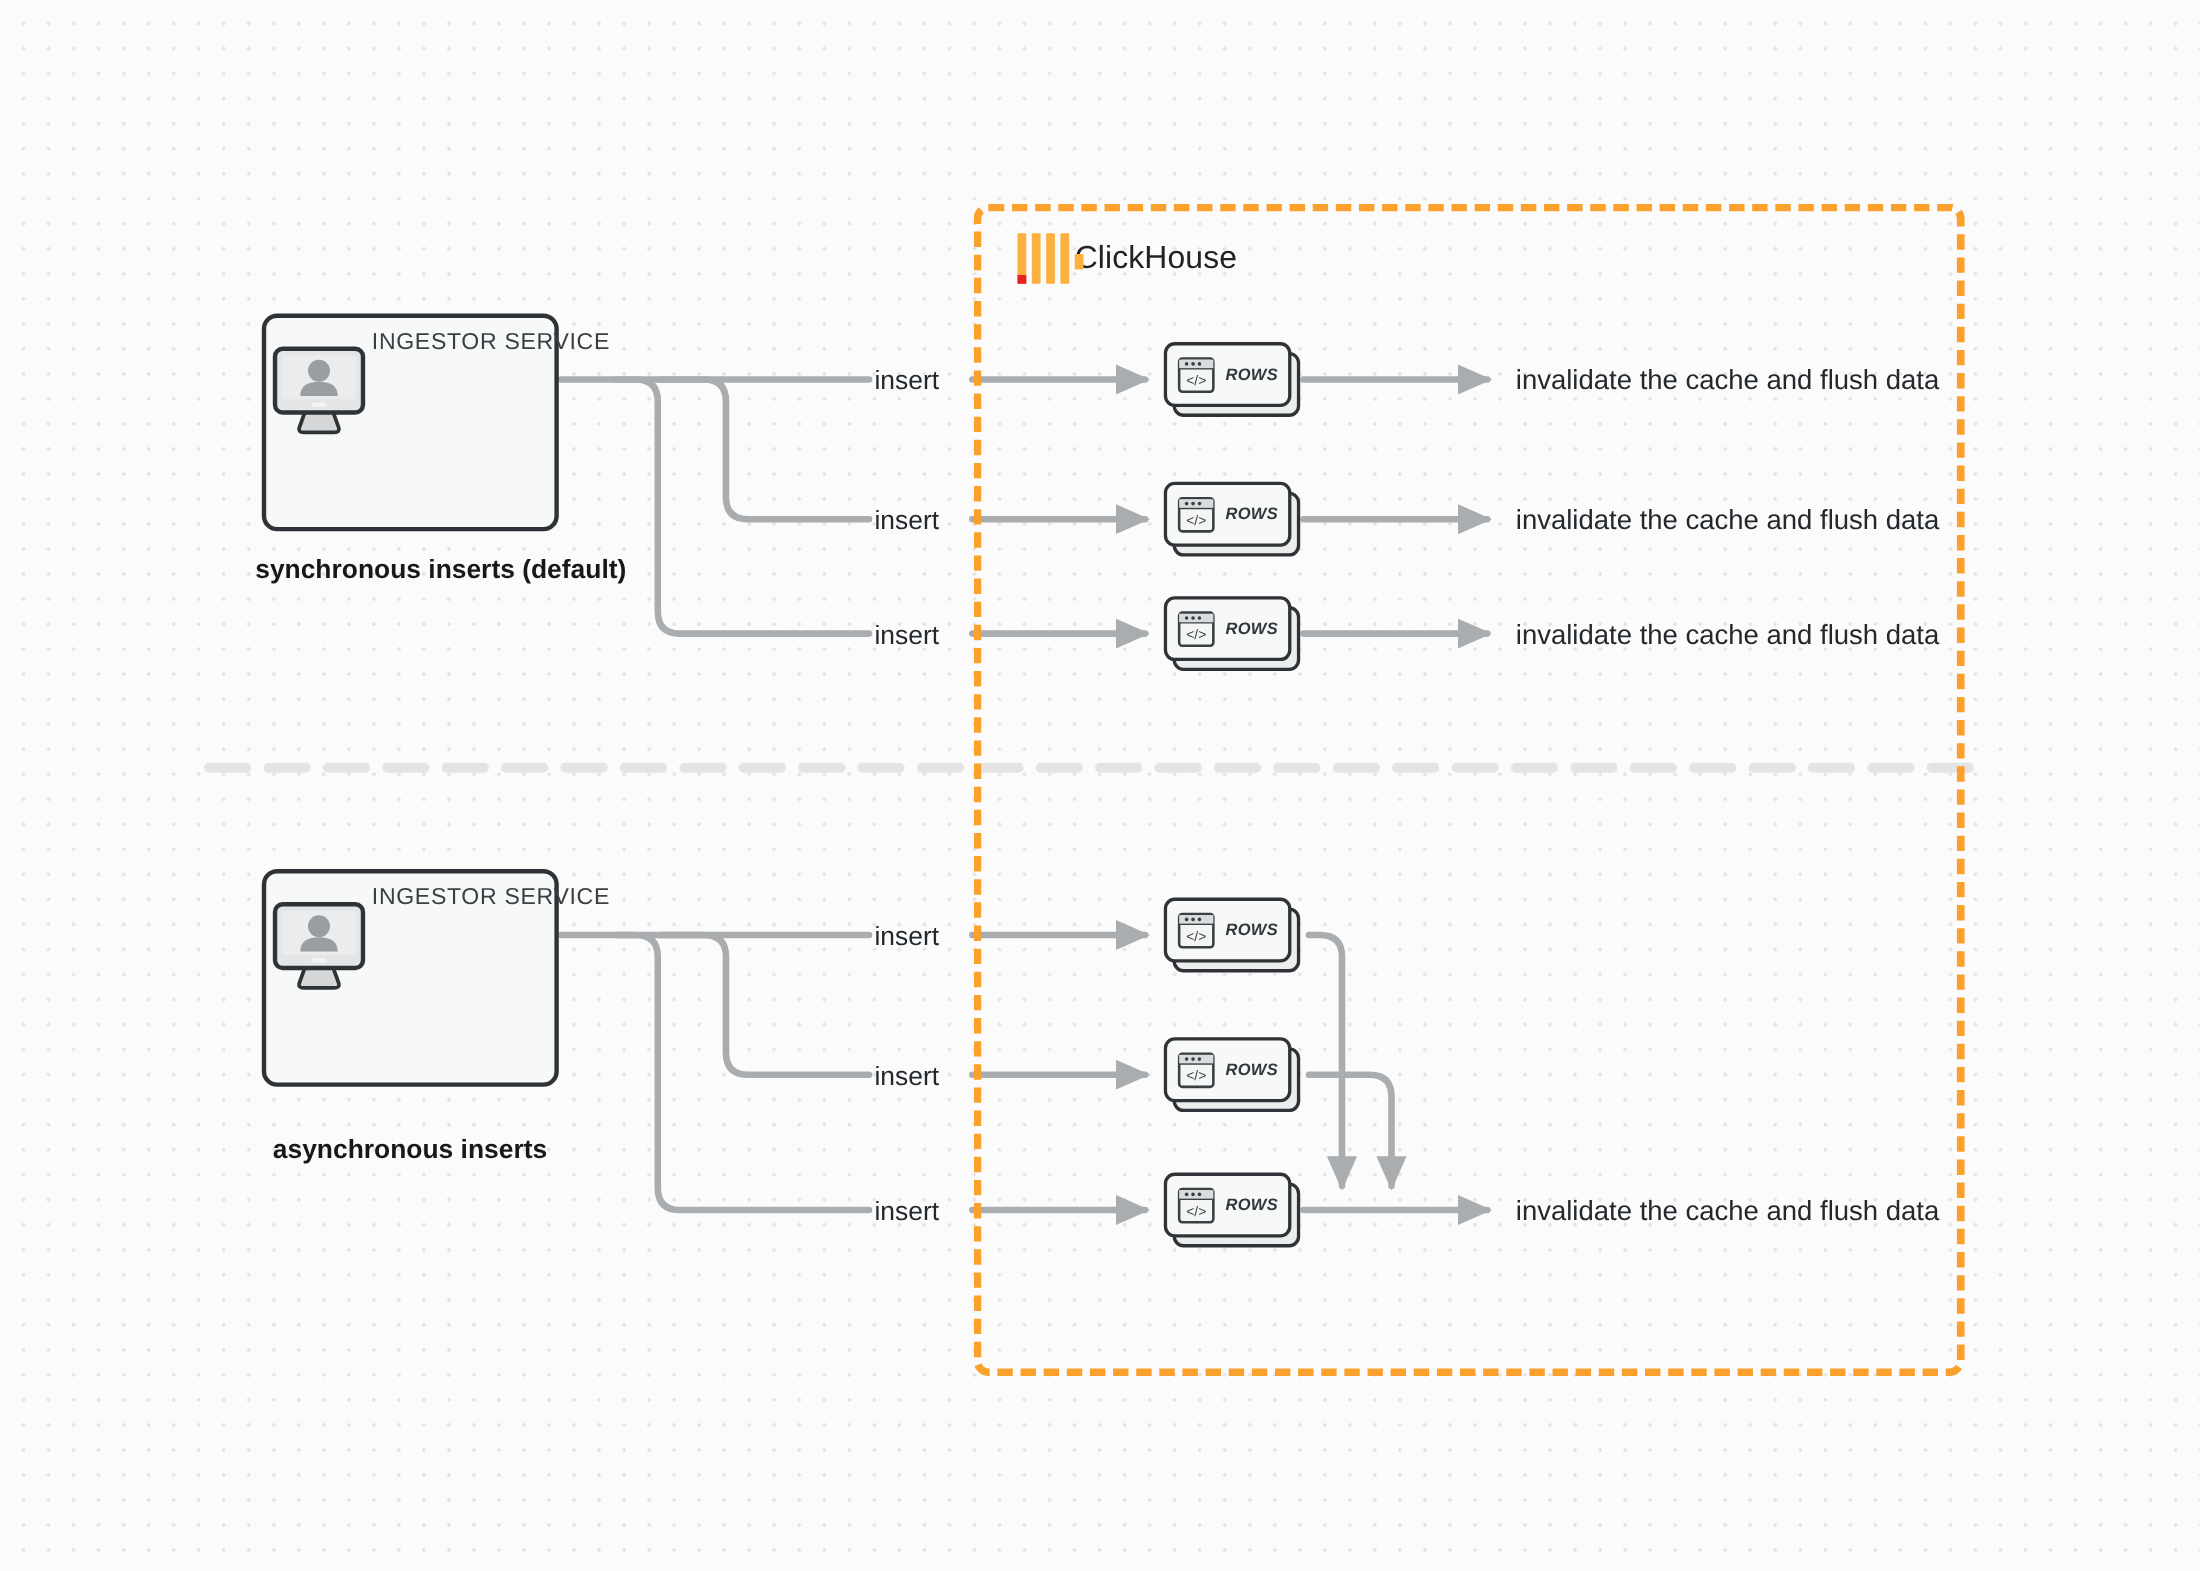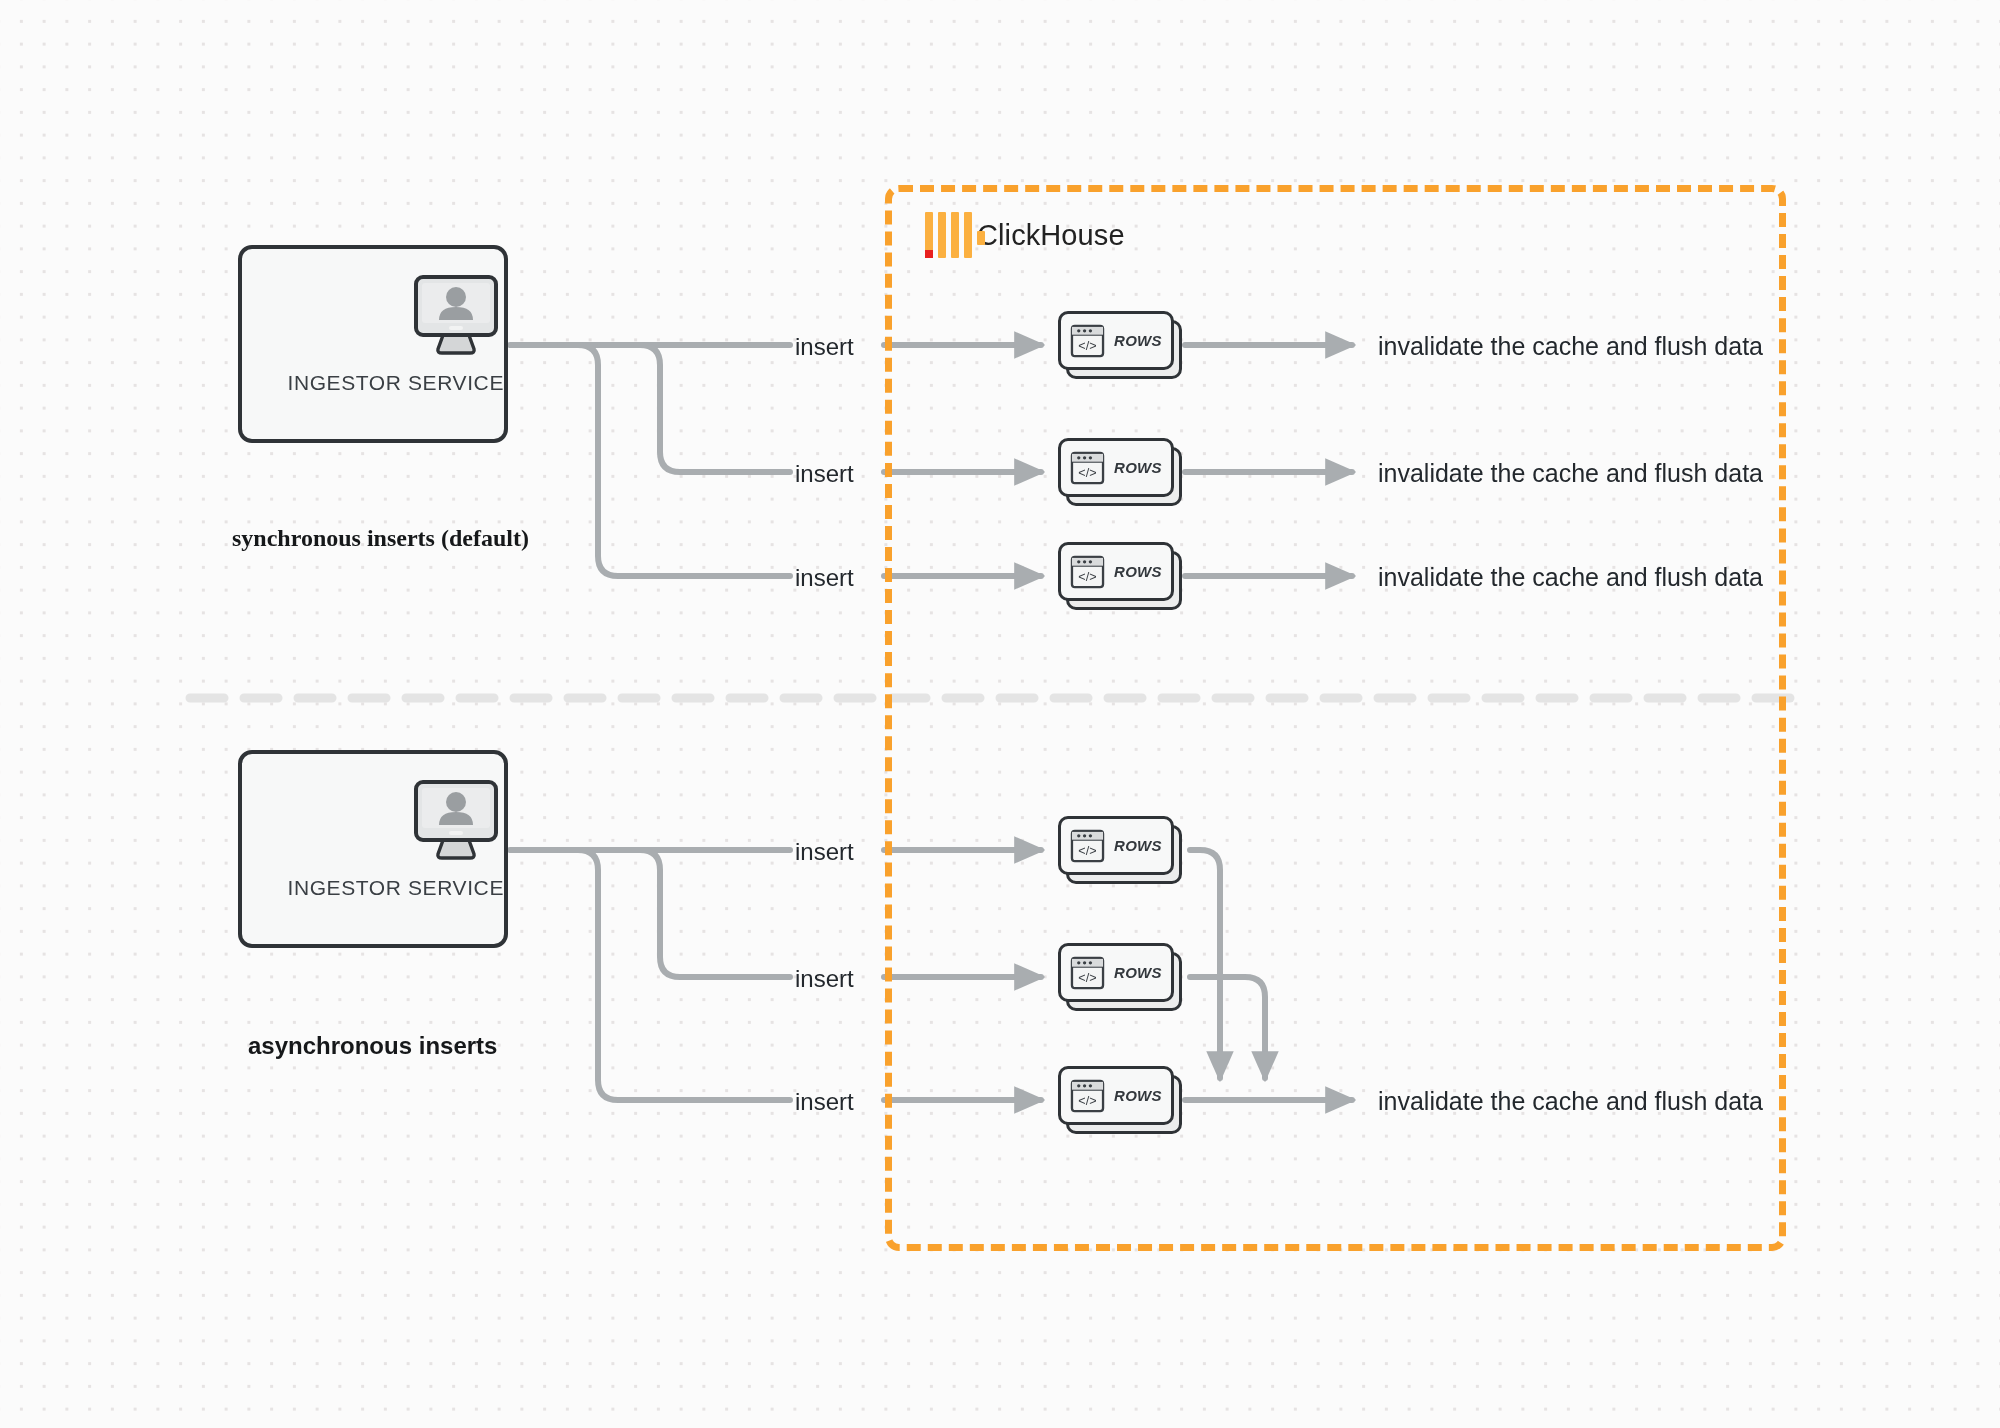--- a/index.html
+++ b/index.html
@@ -93,22 +93,22 @@
   
   .ingestor {
     position: absolute;
     width: 270px;
     height: 198px;
     background: #f7f8f8;
     border: 4px solid #2f3337;
     border-radius: 14px;
     box-sizing: border-box;
     display: flex;
-    flex-direction: column;
-    align-items: flex-end;
+    align-items: flex-start;
+    margin-top: 40px;
   }
   .ingestor.sync  { left: 238px; top: 245px; }
   .ingestor.async { left: 238px; top: 750px; }
 
   .monitor {
     position: relative;
     width: 96px;
     height: 88px;
     margin-top: 24px;
   }
@@ -259,21 +259,21 @@
         <rect x="8" y="4" width="80" height="58" rx="7" fill="#e3e5e6" stroke="#2f3337" stroke-width="4"></rect>
         <rect x="14" y="10" width="68" height="40" rx="3" fill="#ebeced"></rect>
         <rect x="41" y="53" width="14" height="4" rx="2" fill="#f2f3f3"></rect>
         <circle cx="48" cy="24" r="10" fill="#9a9ea1"></circle>
         <path d="M31 47 Q31 34 48 34 Q65 34 65 47 Z" fill="#9a9ea1"></path>
       </svg>
     </div>
     <div class="ingestor-label">INGESTOR SERVICE</div>
   </div>
 
-  <div class="mode-label" style="left:232px; top:525px;font-family:Liberation Serif, serif;">synchronous inserts (default)</div>
+  <div class="mode-label" style="left:232px; top:504px;">synchronous inserts (default)</div>
 
   <div class="insert-label" style="left:795px; top:333px;">insert</div>
   <div class="insert-label" style="left:795px; top:460px;">insert</div>
   <div class="insert-label" style="left:795px; top:564px;">insert</div>
 
   <div class="rows-card" style="left:1058px; top:311px;">
     <div class="shadow-card"></div>
     <div class="front-card">
       <svg class="win-icon" viewBox="0 0 36 35">
         <rect x="2" y="2" width="32" height="31" rx="3" fill="#f4f5f5" stroke="#3a3f44" stroke-width="2.4"></rect>

